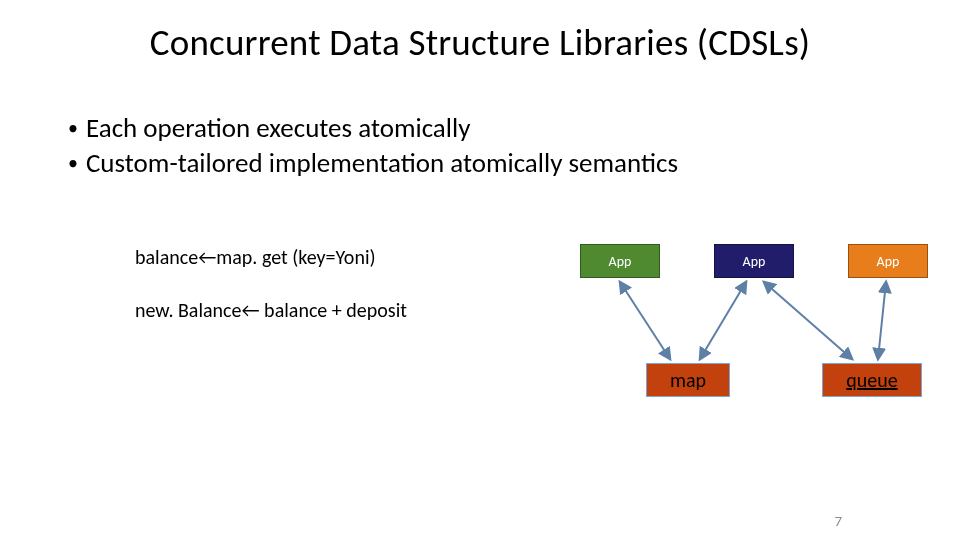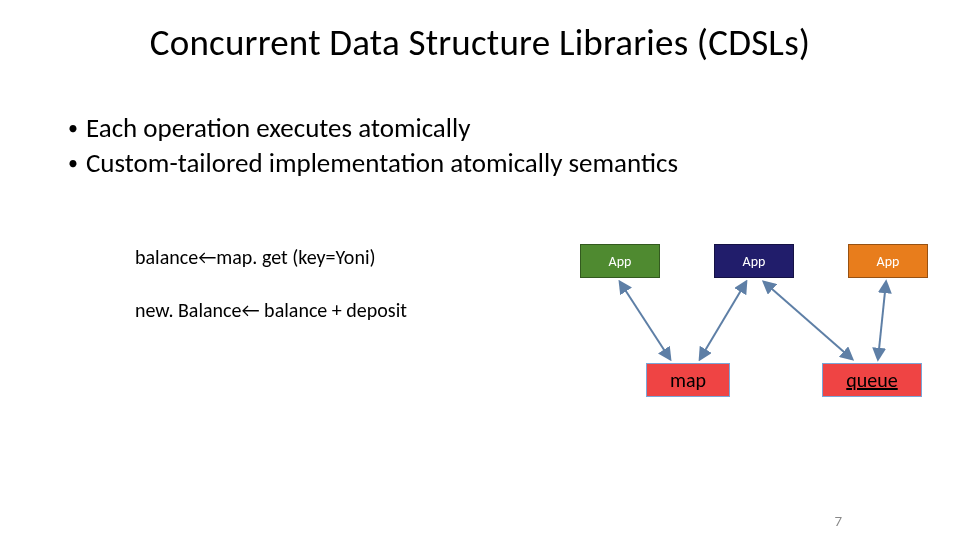--- a/index.html
+++ b/index.html
@@ -68,21 +68,21 @@
     align-items: center;
     justify-content: center;
     border: 1px solid rgba(0,0,0,0.35);
     box-sizing: border-box;
   }
   .app1 { background: #4f8a30; left: 580px; top: 244px; width: 80px; height: 34px; }
   .app2 { background: #211d6b; left: 714px; top: 244px; width: 80px; height: 34px; }
   .app3 { background: #e87d1c; left: 848px; top: 244px; width: 80px; height: 34px; }
   .dsbox {
     position: absolute;
-    background: #ef4444;
+    background: #c2410c;
     border: 1px solid #7aa6d8;
     color: #000;
     font-size: 20px;
     text-align: center;
     display: flex;
     align-items: center;
     justify-content: center;
     box-sizing: border-box;
   }
   .map   { left: 646px; top: 363px; width: 84px; height: 34px; }

